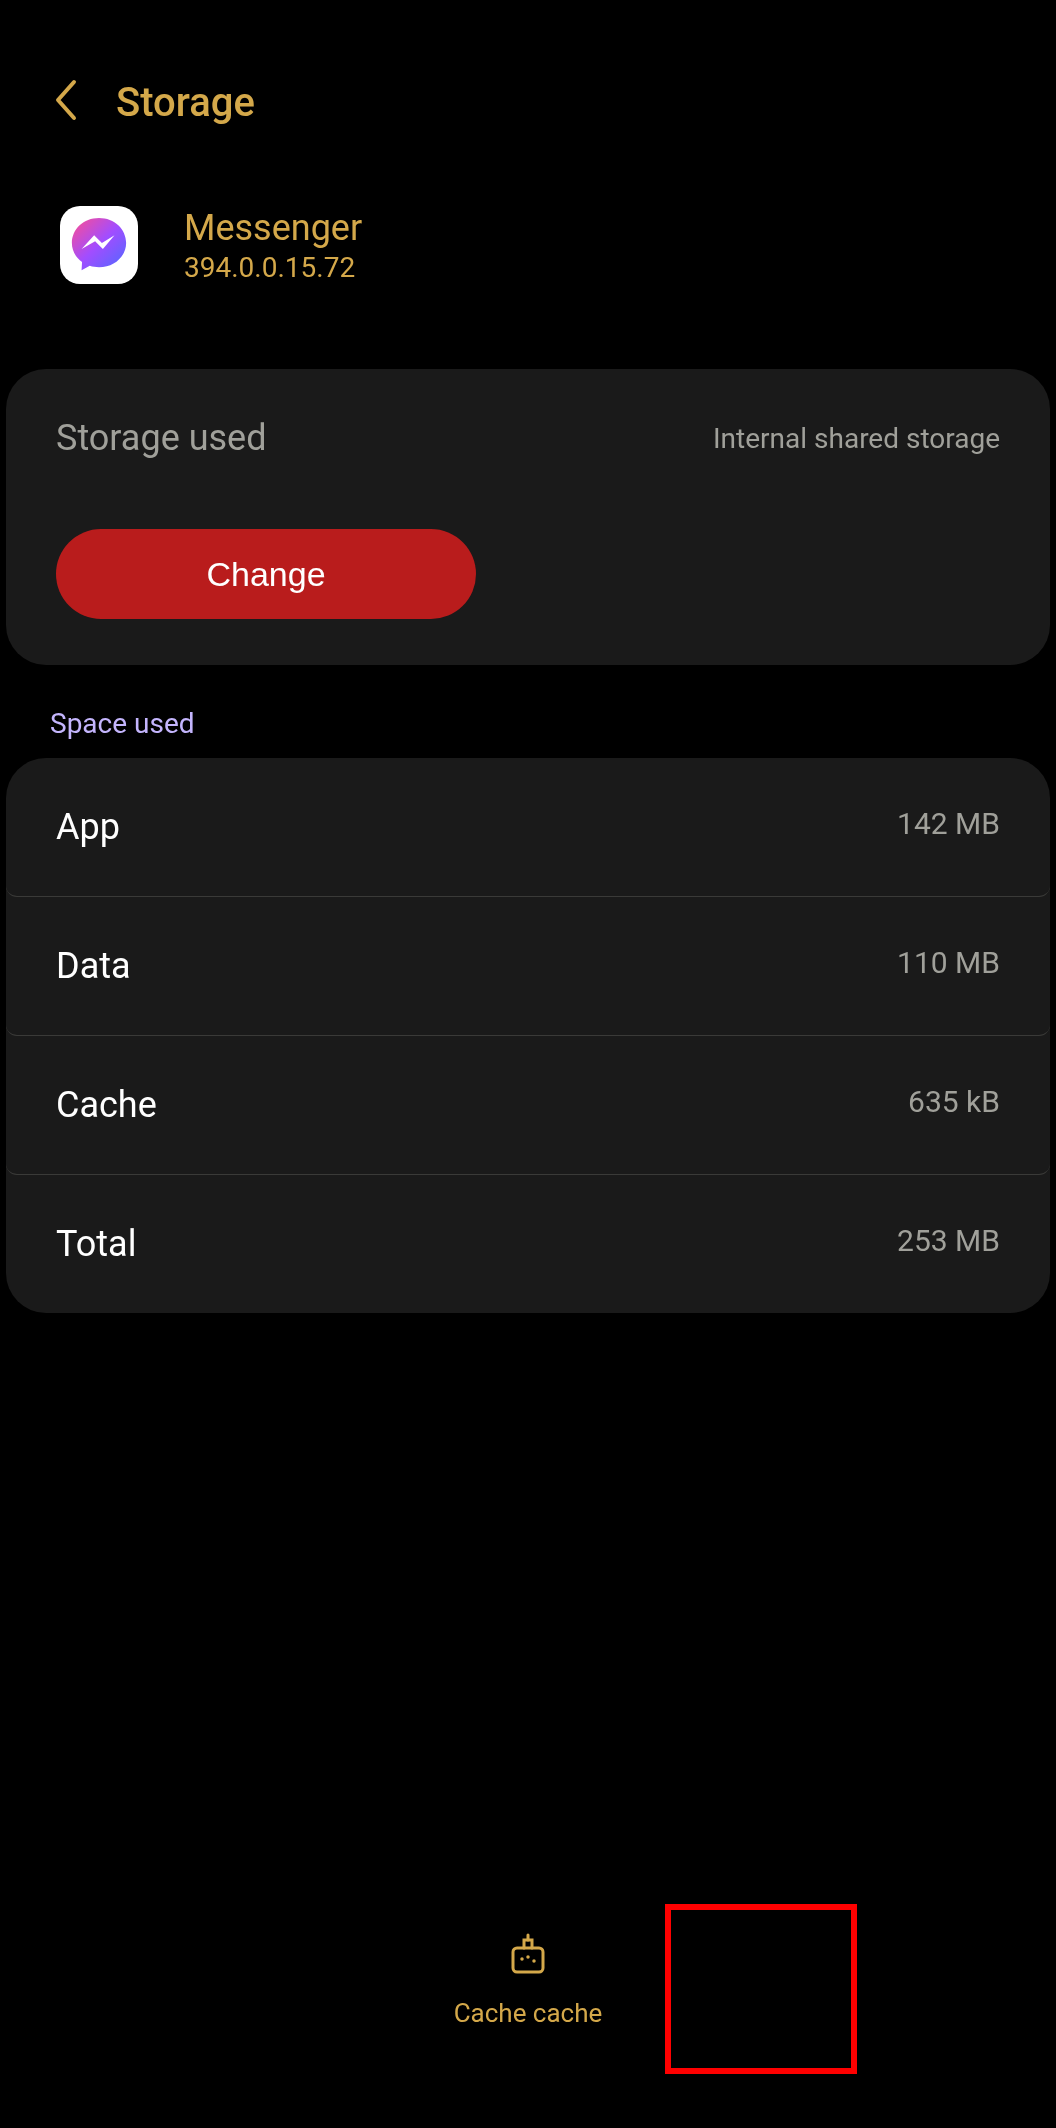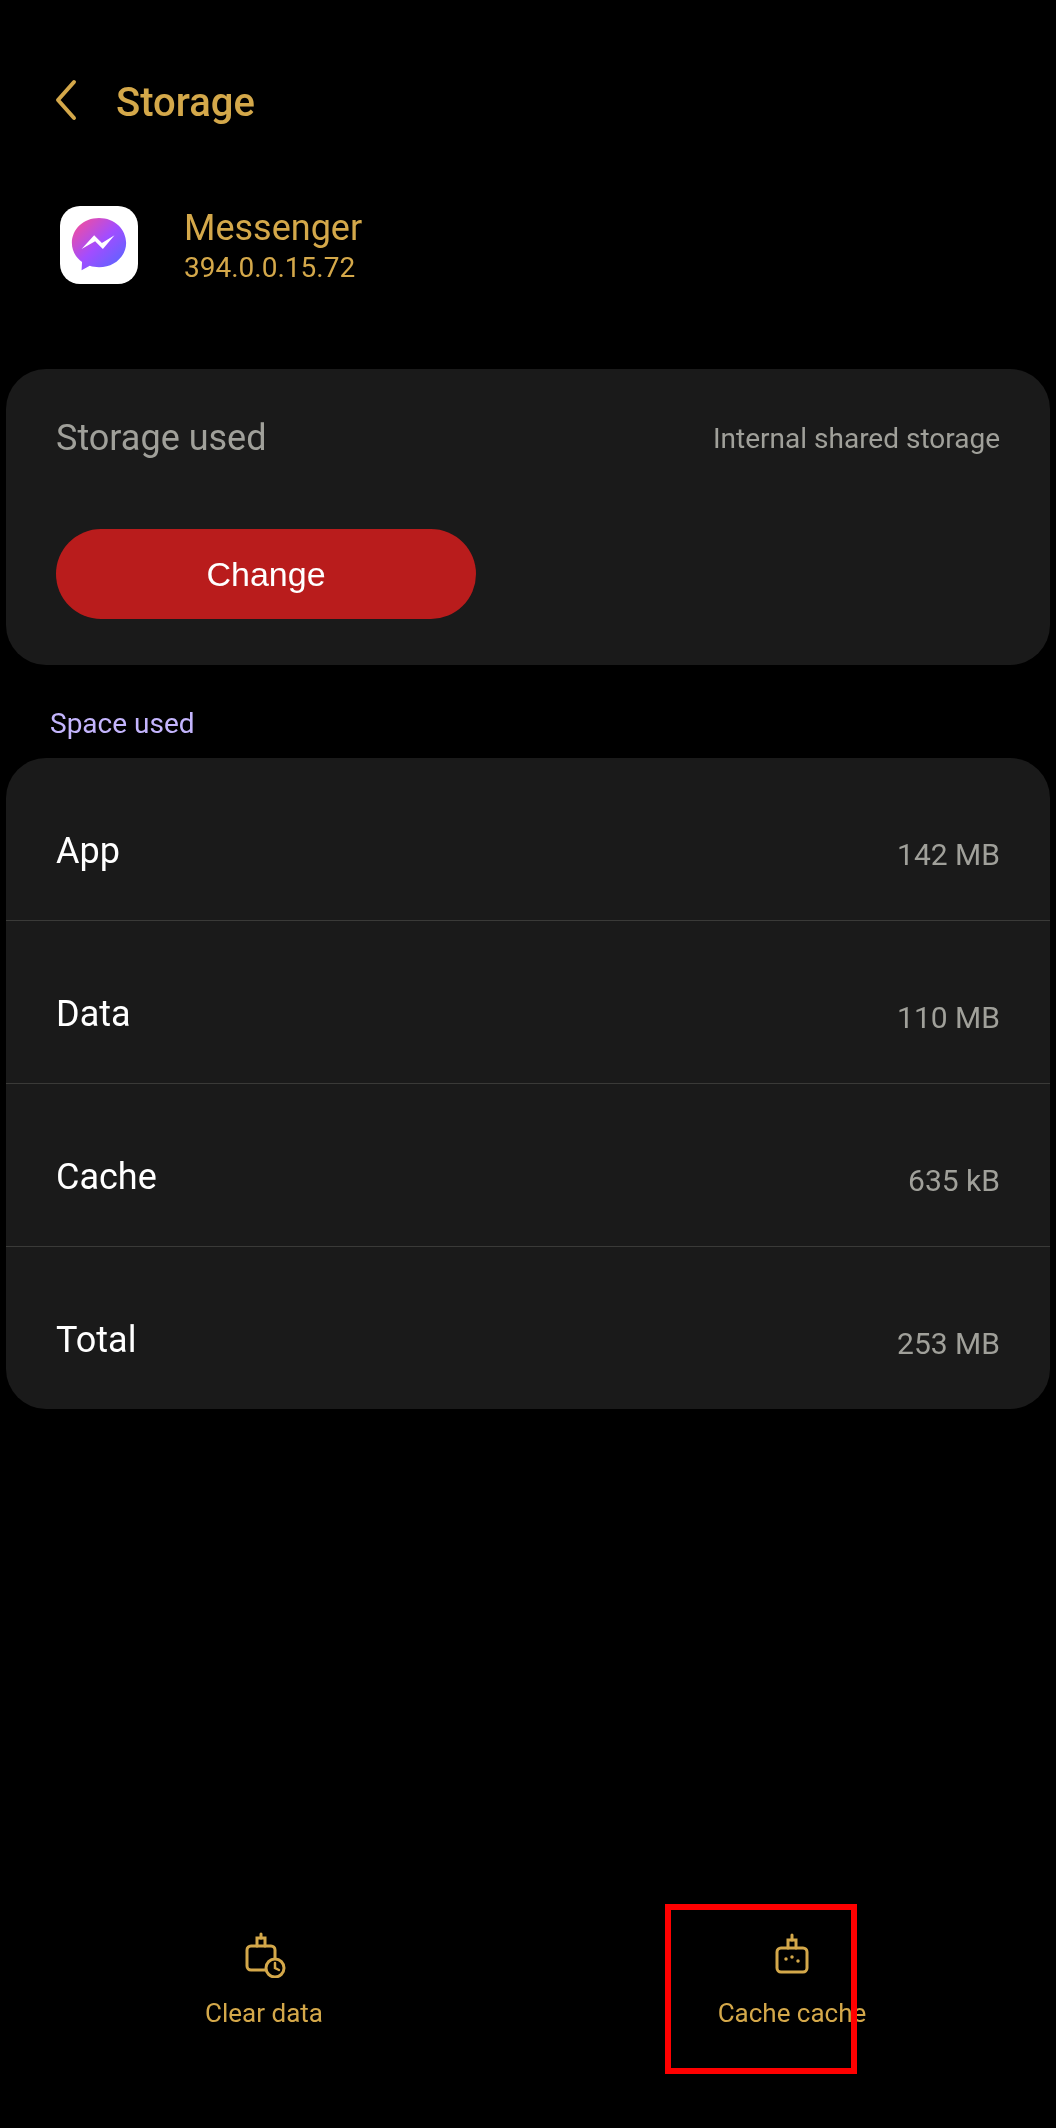--- a/index.html
+++ b/index.html
@@ -99,23 +99,24 @@
   }
   .card2 {
     background: #1a1a1a;
     border-radius: 40px;
     margin: 8px 6px 0 6px;
     padding: 0 0;
   }
   .list-row {
     display: flex;
     justify-content: space-between;
-    align-items: flex-end;
-    padding: 72px 50px 48px 50px;
+    align-items: flex-start;
+    padding: 48px 50px 48px 50px;
     border-bottom: 1px solid #3a3a38;
+    border-radius: 11px;
   }
   .list-row:last-child {
     border-bottom: none;
   }
   .list-label {
     color: #ffffff;
     font-size: 36px;
   }
   .list-value {
     color: #a0a09a;
@@ -209,32 +210,20 @@
   <div class="list-row">
     <div class="list-label">Total</div>
     <div class="list-value">253 MB</div>
   </div>
 </div>
 
 <div class="bottom-bar">
   <div class="bottom-item">
     <span class="bottom-item-icon">
       <svg width="50" height="50" viewBox="0 0 50 50" fill="none">
-        <rect x="8" y="18" width="28" height="24" rx="4" stroke="#d4a84a" stroke-width="3"></rect>
-        <path d="M18 18 L18 10 L26 10 L26 18" stroke="#d4a84a" stroke-width="3" stroke-linecap="round"></path>
-        <path d="M22 6 L22 10" stroke="#d4a84a" stroke-width="3" stroke-linecap="round"></path>
-        <circle cx="36" cy="40" r="9" stroke="#d4a84a" stroke-width="3" fill="#000"></circle>
-        <path d="M36 35 L36 40 L40 42" stroke="#d4a84a" stroke-width="2.5" stroke-linecap="round"></path>
-      </svg>
-    </span>
-    <div class="bottom-item-label">Clear data</div>
-  </div>
-  <div class="bottom-item">
-    <span class="bottom-item-icon">
-      <svg width="50" height="50" viewBox="0 0 50 50" fill="none">
         <rect x="10" y="20" width="30" height="24" rx="4" stroke="#d4a84a" stroke-width="3"></rect>
         <path d="M21 20 L21 12 L29 12 L29 20" stroke="#d4a84a" stroke-width="3" stroke-linecap="round"></path>
         <path d="M25 7 L25 12" stroke="#d4a84a" stroke-width="3" stroke-linecap="round"></path>
         <path d="M19 31 L19 31.01 M25 29 L25 29.01 M31 33 L31 33.01" stroke="#d4a84a" stroke-width="3.5" stroke-linecap="round"></path>
       </svg>
     </span>
     <div class="bottom-item-label">Cache cache</div>
   </div>
 </div>
 

